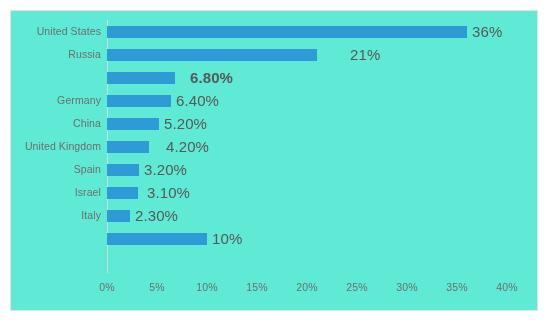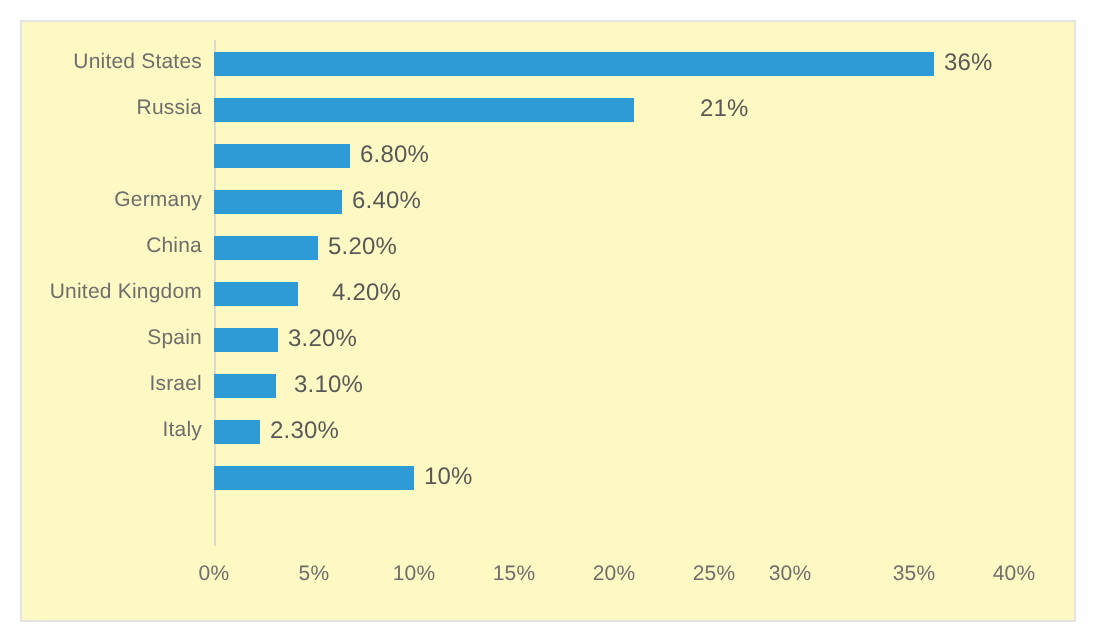--- a/index.html
+++ b/index.html
@@ -15,21 +15,21 @@
   }
 
   #chart-figure {
     position: absolute;
     left: 10px;
     top: 10px;
     width: 528px;
     height: 301px;
     box-sizing: border-box;
     border: 1px solid #e3e3e3;
-    background: #fef9c3;
+    background: #5eead4;
   }
 
   
 
   #plot-rows {
     position: absolute;
     left: 0;
     top: 9px;
     width: 526px;
   }
@@ -67,21 +67,21 @@
     top: 5.5px;
     height: 12px;
     background: #2e9bd6;
   }
 
   .bar-value {
     position: absolute;
     top: 0;
     height: 23px;
     line-height: 23px;
-    font-size: 12px;
+    font-size: 15px;
     color: #585858;
     white-space: nowrap;
     letter-spacing: 0.1px;
   }
 
   #axis-line {
     position: absolute;
     left: 96px;
     top: 9px;
     width: 1px;
@@ -127,21 +127,21 @@
       <div class="bar-row">
         <div class="cat-label">Russia</div>
         <div class="bar-track">
           <div class="bar" style="width: 210px; background: rgb(46, 155, 214);"></div>
           <div class="bar-value" style="left: 215px; margin-left: 28px;">21%</div>
         </div>
       </div>
       <div class="bar-row">
         <div class="bar-track">
           <div class="bar" style="width: 68px; background: rgb(46, 155, 214);"></div>
-          <div class="bar-value" style="left: 73px;">6.80%</div>
+          <div class="bar-value" style="left: 83px; font-weight: bold;">6.80%</div>
         </div>
       </div>
       <div class="bar-row">
         <div class="cat-label">Germany</div>
         <div class="bar-track">
           <div class="bar" style="width: 64px; background: rgb(46, 155, 214);"></div>
           <div class="bar-value" style="left: 69px;">6.40%</div>
         </div>
       </div>
       <div class="bar-row">
@@ -187,18 +187,18 @@
       </div>
     </div>
 
   <div id="x-axis">
       <div class="x-tick" style="left: 96px;">0%</div>
       <div class="x-tick" style="left: 146px;">5%</div>
       <div class="x-tick" style="left: 196px;">10%</div>
       <div class="x-tick" style="left: 246px;">15%</div>
       <div class="x-tick" style="left: 296px;">20%</div>
       <div class="x-tick" style="left: 346px;">25%</div>
-      <div class="x-tick" style="left: 384px;">30%</div>
+      <div class="x-tick" style="left: 396px;">30%</div>
       <div class="x-tick" style="left: 446px;">35%</div>
       <div class="x-tick" style="left: 496px;">40%</div>
     </div>
 
 </div>
 
 </body></html>

